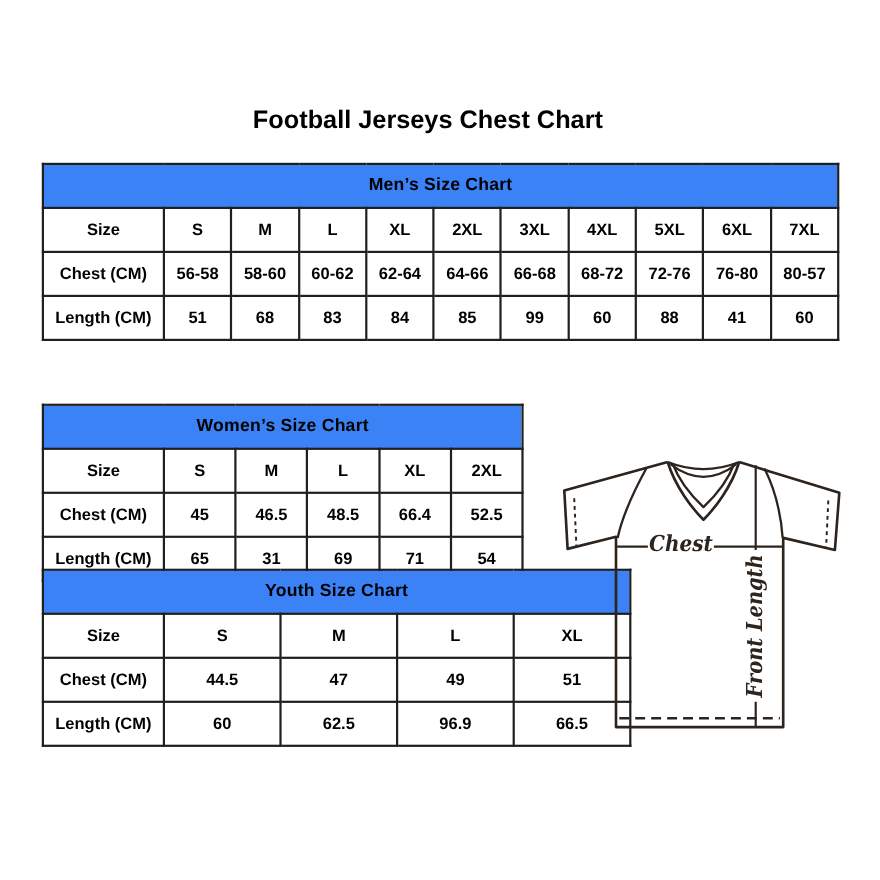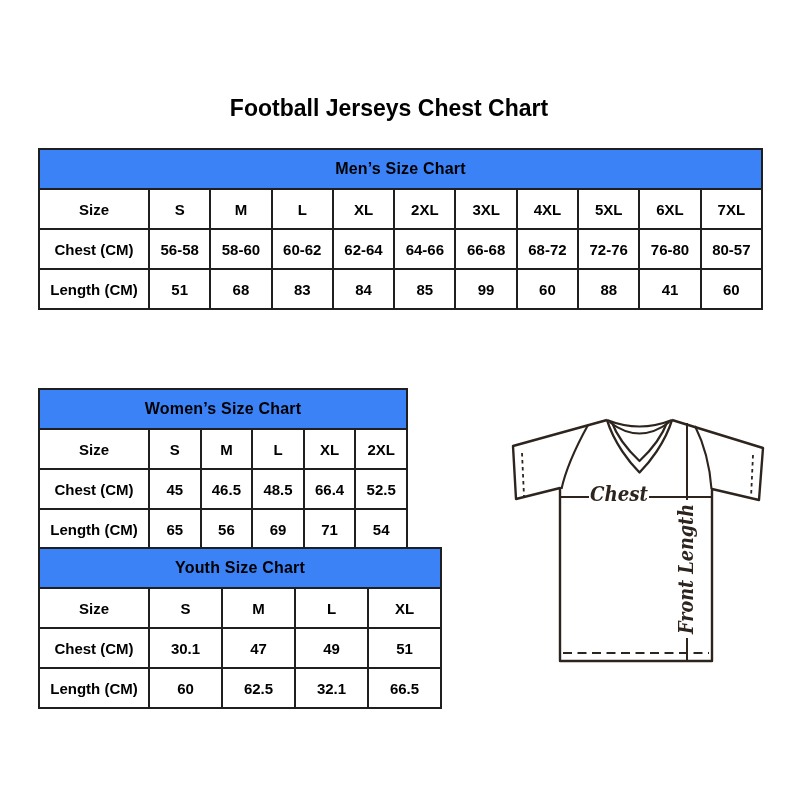--- a/index.html
+++ b/index.html
@@ -91,21 +91,21 @@
           <td>85</td>
           <td>99</td>
           <td>60</td>
           <td>88</td>
           <td>41</td>
           <td>60</td>
         </tr>
       </tbody>
     </table>
 
-  <table class="size-table" style="left:38px;top:388px;width:370px;">
+  <table class="size-table" style="left:38px;top:367px;width:438px;">
       <colgroup>
         <col style="width: 110px;">
         <col>
         <col>
         <col>
         <col>
         <col>
       </colgroup>
       <tbody>
         <tr>
@@ -123,59 +123,59 @@
           <td>Chest (CM)</td>
           <td>45</td>
           <td>46.5</td>
           <td>48.5</td>
           <td>66.4</td>
           <td>52.5</td>
         </tr>
         <tr>
           <td>Length (CM)</td>
           <td>65</td>
-          <td>56</td>
+          <td>31</td>
           <td>69</td>
           <td>71</td>
           <td>54</td>
         </tr>
       </tbody>
     </table>
 
-  <table class="size-table" style="left:38px;top:547px;width:404px;">
+  <table class="size-table" style="left:38px;top:517px;width:536px;">
       <colgroup>
         <col style="width: 110px;">
         <col>
         <col>
         <col>
         <col>
       </colgroup>
       <tbody>
         <tr>
           <td colspan="5" class="tbl-title">Youth Size Chart</td>
         </tr>
         <tr>
           <td>Size</td>
           <td>S</td>
           <td>M</td>
           <td>L</td>
           <td>XL</td>
         </tr>
         <tr>
           <td>Chest (CM)</td>
-          <td>30.1</td>
+          <td>44.5</td>
           <td>47</td>
           <td>49</td>
           <td>51</td>
         </tr>
         <tr>
           <td>Length (CM)</td>
           <td>60</td>
           <td>62.5</td>
-          <td>32.1</td>
+          <td>96.9</td>
           <td>66.5</td>
         </tr>
       </tbody>
     </table>
 
   <svg class="jersey-wrap" viewBox="0 0 270 264" xmlns="http://www.w3.org/2000/svg">
 
     <path class="jersey-line" stroke-width="2.4" d="M102,14 L8,40 L11,93 L55,82 L55,255 L207,255 L207,83 L254,94 L258,42 L167,14"></path>
 
     <path class="jersey-line" stroke-width="2.2" d="M102,14 Q134.5,27 167,14"></path>

